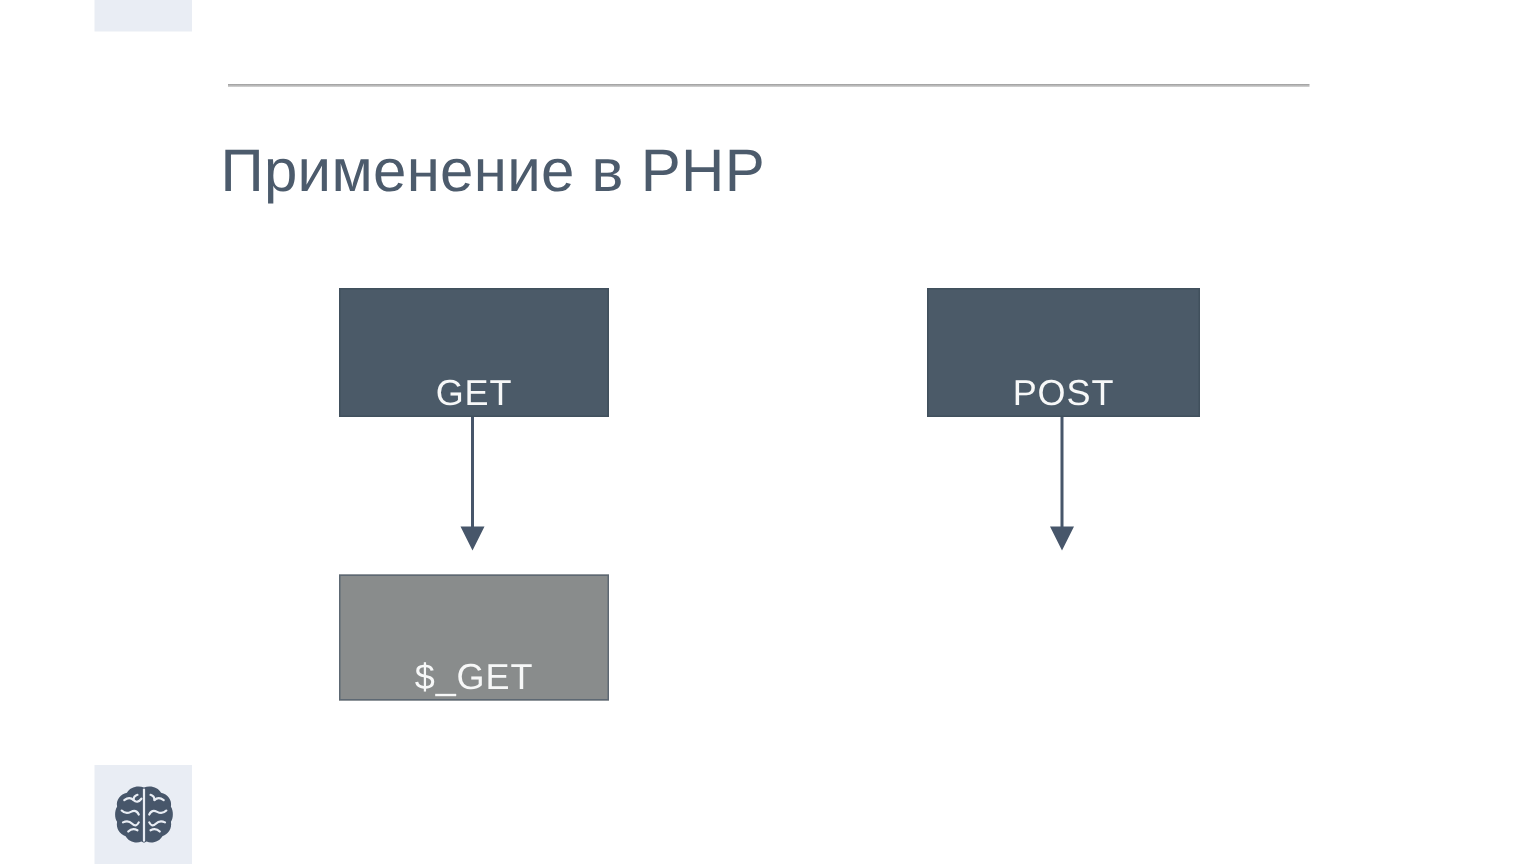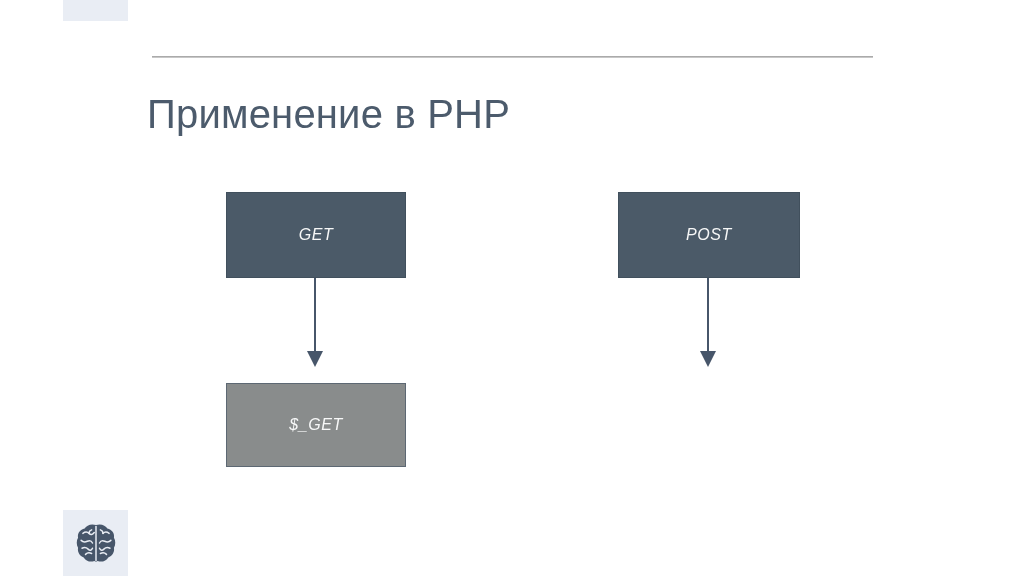--- a/index.html
+++ b/index.html
@@ -30,24 +30,23 @@
   }
   .title{
     position:absolute;left:147px;top:92px;
     font-size:40px;line-height:1.1;font-weight:400;
     color:var(--title-text,#4c5b6c);
     letter-spacing:0.2px;
     white-space:nowrap;
   }
   .box{
     position:absolute;
-    display:flex;align-items:center;justify-content:center;
-    font-size:16px;letter-spacing:0.6px;
+    display:flex;align-items:flex-end;justify-content:center;
+    font-size:24px;letter-spacing:0.6px;
     color:var(--box-text,#f7f8f8);
-    font-style:italic;
   }
   .box-dark{
     background:var(--box-dark,#4b5a68);
     border:1px solid #41505d;
     top:192px;height:86px;
   }
   .box-gray{
     background:var(--box-gray,#898c8c);
     border:1px solid #5d6873;
     top:383px;height:84px;

